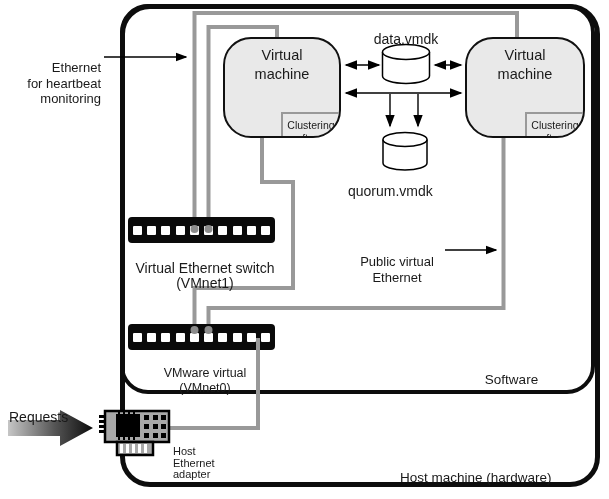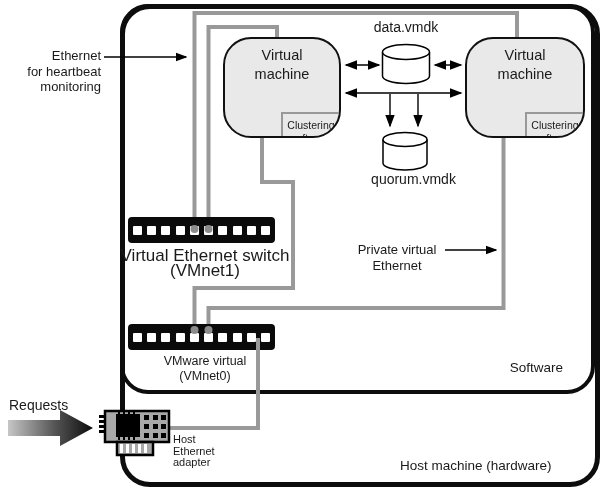--- a/index.html
+++ b/index.html
@@ -21,21 +21,21 @@
        width:147px;height:26px;z-index:3;}
   .port{width:9px;height:9px;background:#fff;border-radius:1px;}
   
   .vm{width:118px;height:101px;background:#e9e9e9;border:2.5px solid #111;
       border-radius:28px;box-sizing:border-box;z-index:4;overflow:hidden;}
   .vm-title{width:84px;margin:7px auto 12px;text-align:center;font-size:14.5px;line-height:18.5px;}
   .sub-box{position:absolute;right:0;bottom:0;width:58px;height:24px;
            border-top:2px solid #999;border-left:2px solid #999;box-sizing:border-box;
            text-align:center;font-size:10.5px;line-height:13px;padding-top:5px;}
   
-  .lbl{z-index:6;}
+  .lbl{z-index:6;margin-top:12px;}
   .t13{font-size:13px;line-height:15.5px;}
   .t14{font-size:14px;line-height:16px;}
 </style>
 </head>
 <body>
 
 <div id="stage">
 
   <div class="abs" id="outer-box"></div>
   <div class="abs" id="inner-box"></div>
@@ -158,37 +158,37 @@
     </g>
   </svg>
 
   <div class="abs lbl t13" style="left:0;top:48px;width:101px;text-align:right;">
     <div>Ethernet</div>
     <div>for heartbeat</div>
     <div>monitoring</div>
   </div>
 
   <div class="abs lbl t14" style="left:356px;top:19px;width:100px;text-align:center;">data.vmdk</div>
-  <div class="abs lbl t14" style="left:361px;top:171px;width:105px;text-align:center;">quorum.vmdk</div>
+  <div class="abs lbl t14" style="left:348px;top:171px;width:105px;text-align:left;">quorum.vmdk</div>
 
-  <div class="abs lbl" style="left:115px;top:249px;width:180px;text-align:center;font-size:17px;line-height:14.5px;">
+  <div class="abs lbl" style="left:115px;top:249px;width:180px;text-align:center;font-size:14px;line-height:14.5px;">
     <div>Virtual Ethernet switch</div>
     <div>(VMnet1)</div>
   </div>
   <div class="abs lbl" style="left:115px;top:354px;width:180px;text-align:center;font-size:12.5px;line-height:14.5px;">
     <div>VMware virtual</div>
     <div>(VMnet0)</div>
   </div>
 
   <div class="abs lbl t13" style="left:347px;top:242px;width:100px;text-align:center;">
-    <div>Private virtual</div>
+    <div>Public virtual</div>
     <div>Ethernet</div>
   </div>
 
-  <div class="abs lbl" style="left:460px;top:360px;width:103px;text-align:right;font-size:13.5px;">Software</div>
+  <div class="abs lbl" style="left:460px;top:360px;width:103px;text-align:center;font-size:13.5px;">Software</div>
   <div class="abs lbl" style="left:400px;top:458px;width:170px;text-align:left;font-size:13.5px;">Host machine (hardware)</div>
 
   <div class="abs lbl t14" style="left:9px;top:397px;">Requests</div>
 
   <div class="abs lbl" style="left:173px;top:434px;width:60px;font-size:11px;line-height:11.5px;">
     <div>Host</div>
     <div>Ethernet</div>
     <div>adapter</div>
   </div>
 

